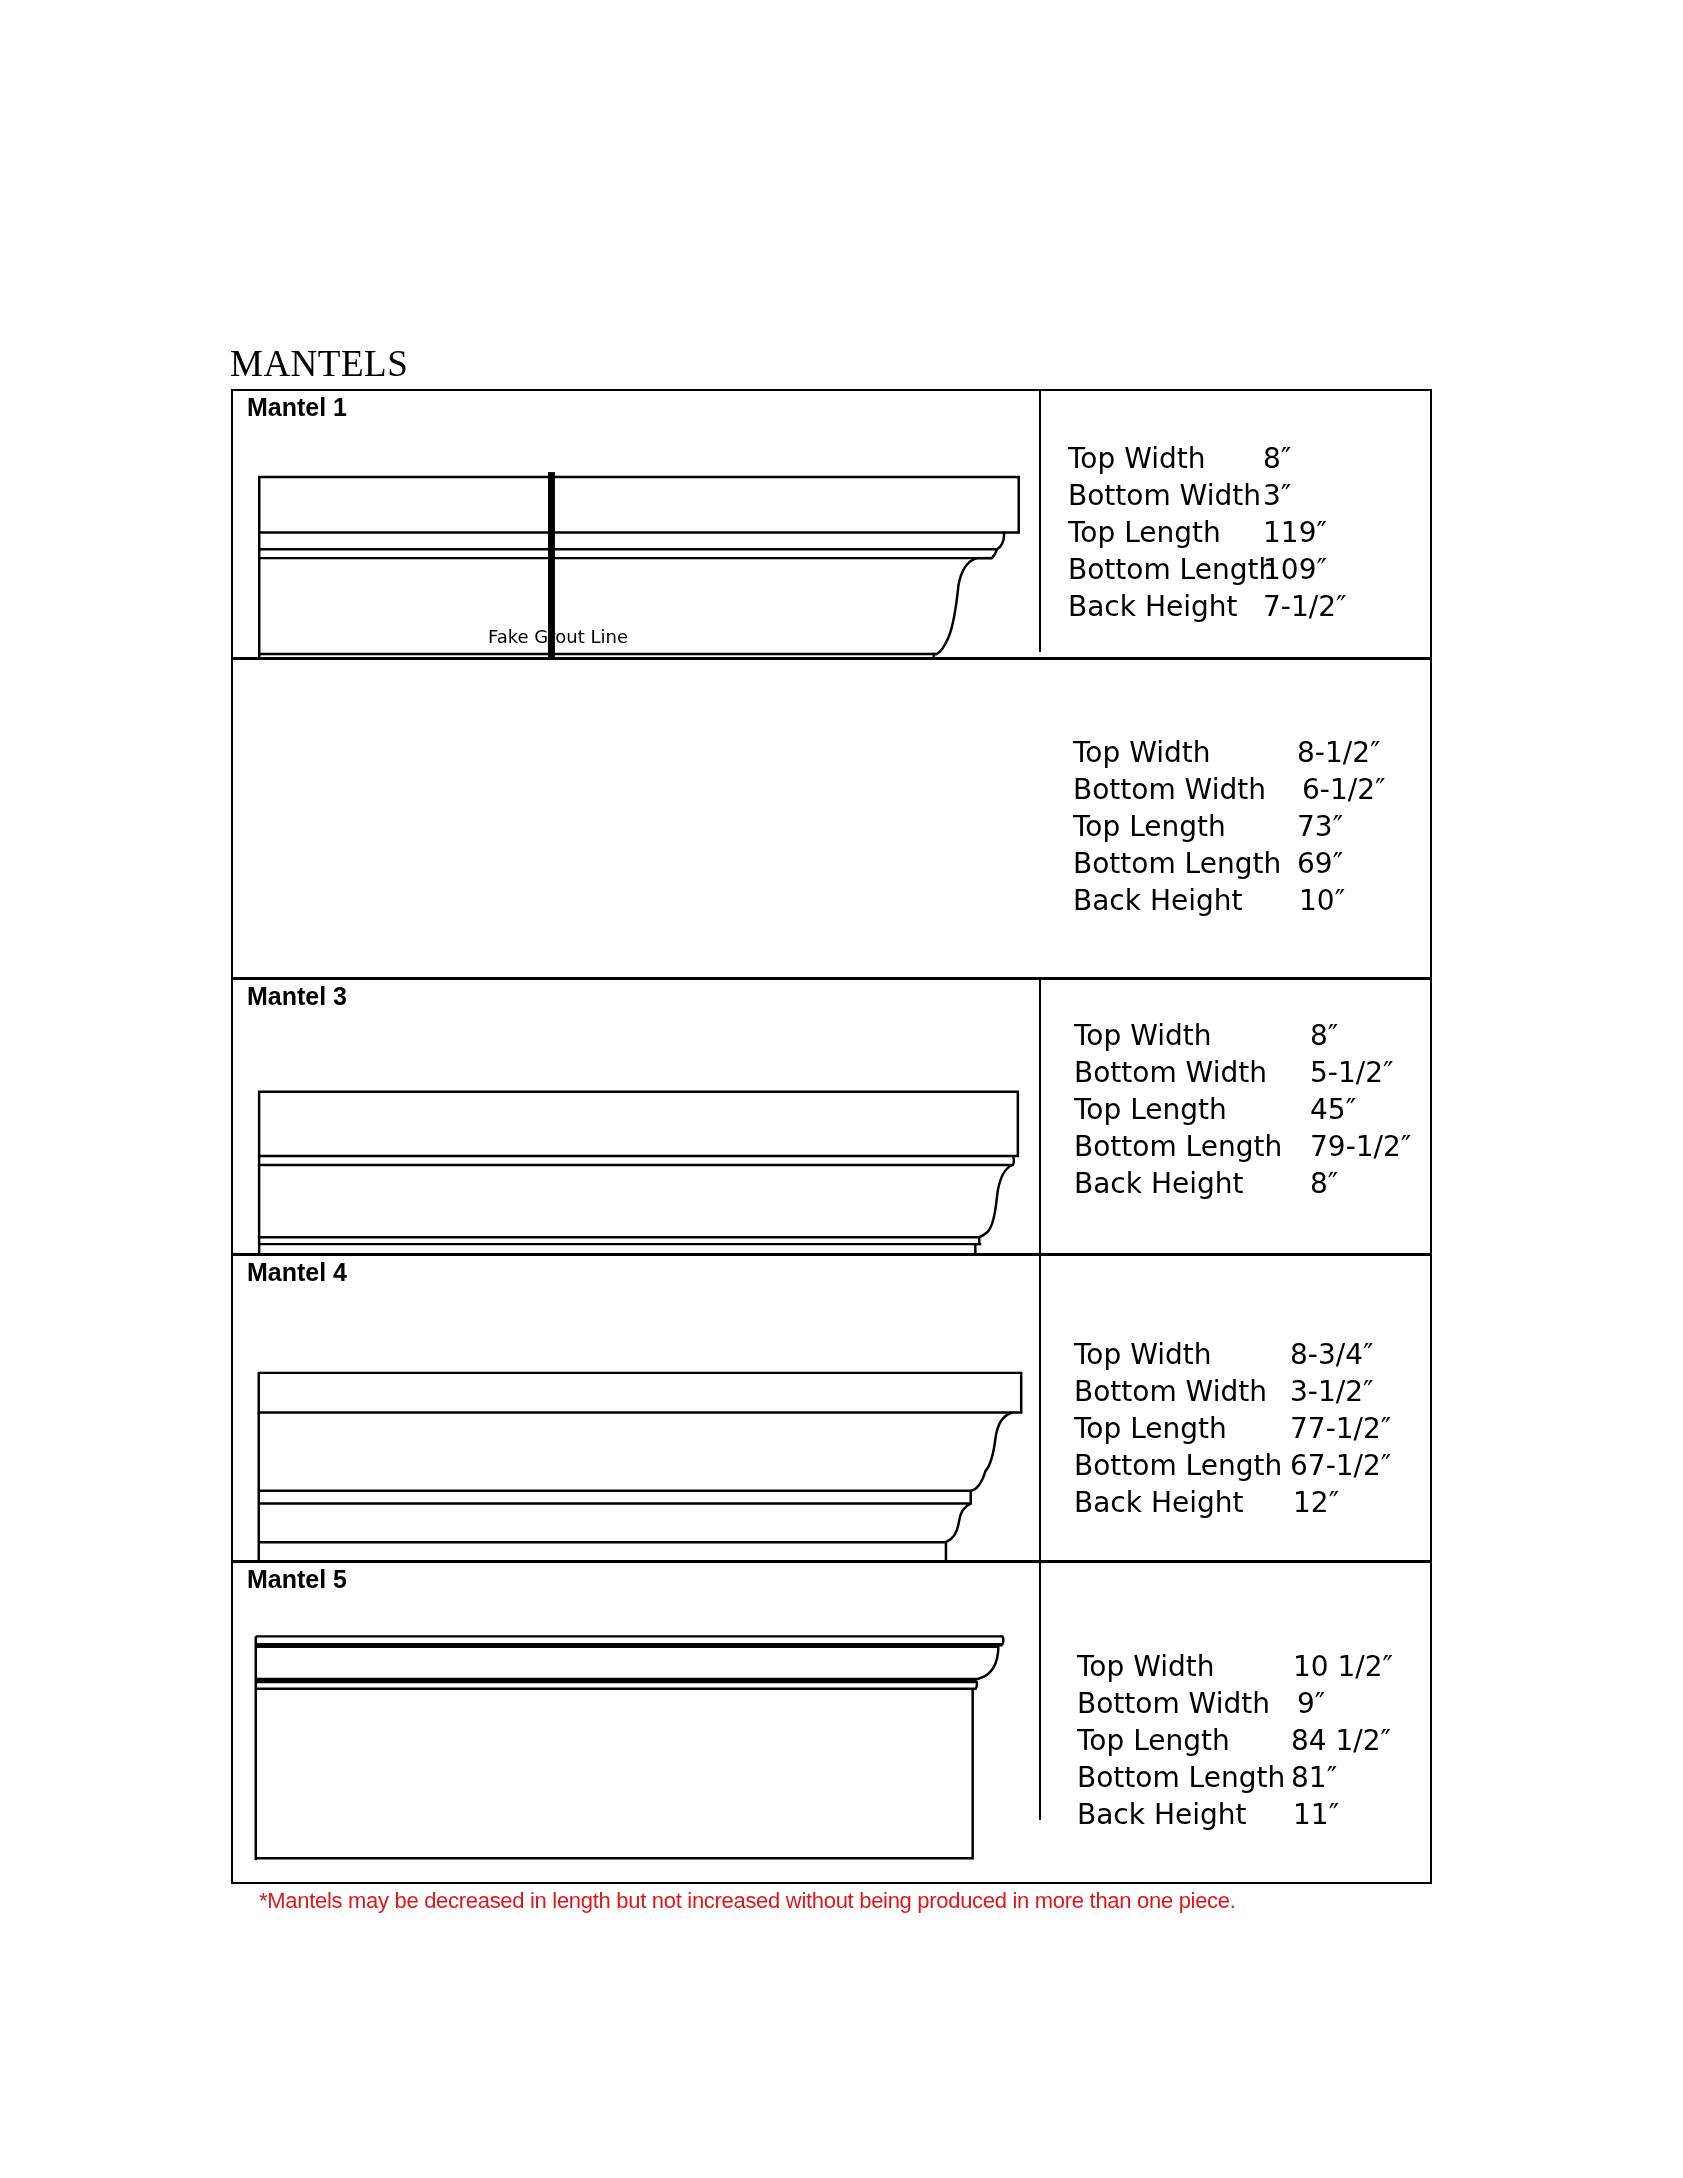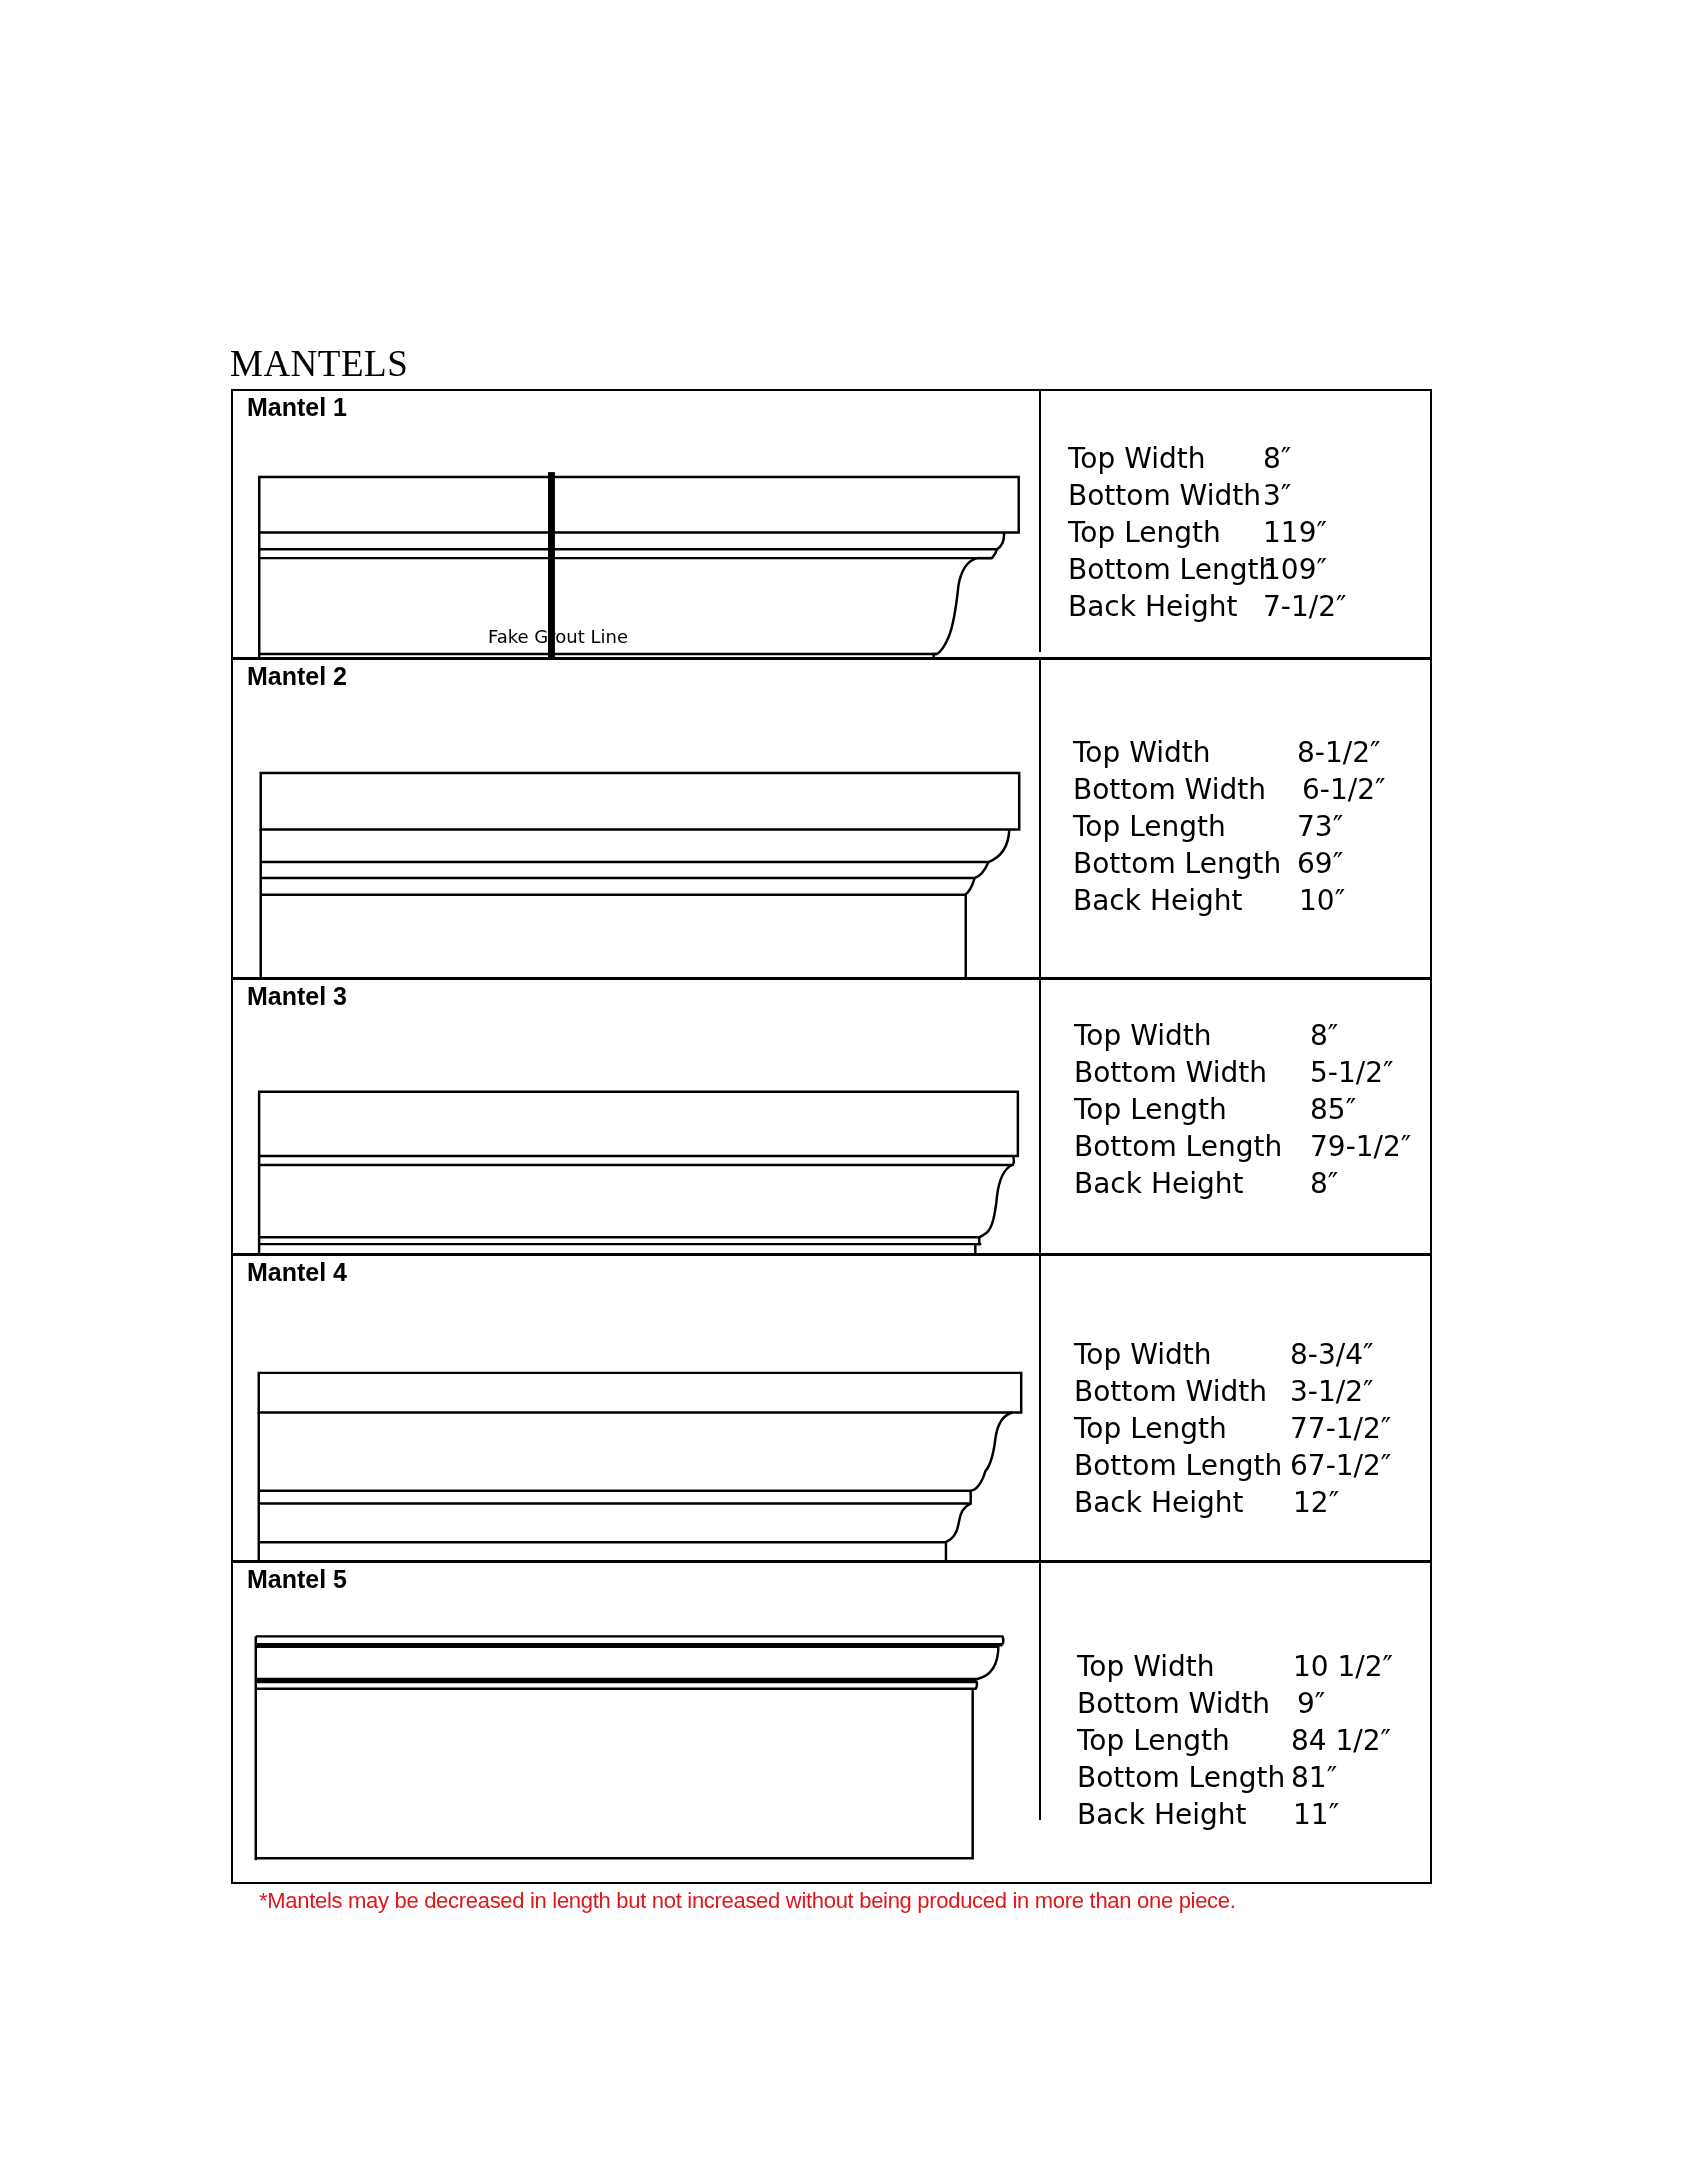--- a/index.html
+++ b/index.html
@@ -66,34 +66,20 @@
           </div>
         <div class="spec-row">
             <span class="spec-name" style="width:195px">Back Height</span>
             <span class="spec-value">7-1/2″</span>
           </div>
       </div>
     </div>
   </div>
 
   <div class="row" style="top:266px; height:320px;">
-    <div class="cell-left">
-      <div class="mantel-label">Mantel 2</div>
-      <svg class="drawing" width="808" height="320" viewBox="233 664 816 323">
-        <g fill="none" stroke="#000" stroke-width="2.5">
-          <path d="M261 778 H1027 V835 H261 Z"></path>
-          <path d="M261 835 V1103"></path>
-          <path d="M1017 835 Q1016 860 996 868 H261"></path>
-          <path d="M996 868 Q990 882 982 884 H261"></path>
-          <path d="M982 884 Q978 898 972 901 H261"></path>
-          <path d="M973 901 V1096 H261"></path>
-          <path d="M261 1101 H974 Q976 1104 974 1106 H261"></path>
-        </g>
-      </svg>
-    </div>
     <div class="cell-right">
       <div class="specs" style="left:32px; top:74px;">
         <div class="spec-row">
             <span class="spec-name" style="width:224px">Top Width</span>
             <span class="spec-value">8-1/2″</span>
           </div>
         <div class="spec-row">
             <span class="spec-name" style="width:229px">Bottom Width</span>
             <span class="spec-value">6-1/2″</span>
           </div>
@@ -135,21 +121,21 @@
         <div class="spec-row">
             <span class="spec-name" style="width:236px">Top Width</span>
             <span class="spec-value">8″</span>
           </div>
         <div class="spec-row">
             <span class="spec-name" style="width:236px">Bottom Width</span>
             <span class="spec-value">5-1/2″</span>
           </div>
         <div class="spec-row">
             <span class="spec-name" style="width:236px">Top Length</span>
-            <span class="spec-value">85″</span>
+            <span class="spec-value">45″</span>
           </div>
         <div class="spec-row">
             <span class="spec-name" style="width:236px">Bottom Length</span>
             <span class="spec-value">79-1/2″</span>
           </div>
         <div class="spec-row">
             <span class="spec-name" style="width:236px">Back Height</span>
             <span class="spec-value">8″</span>
           </div>
       </div>

